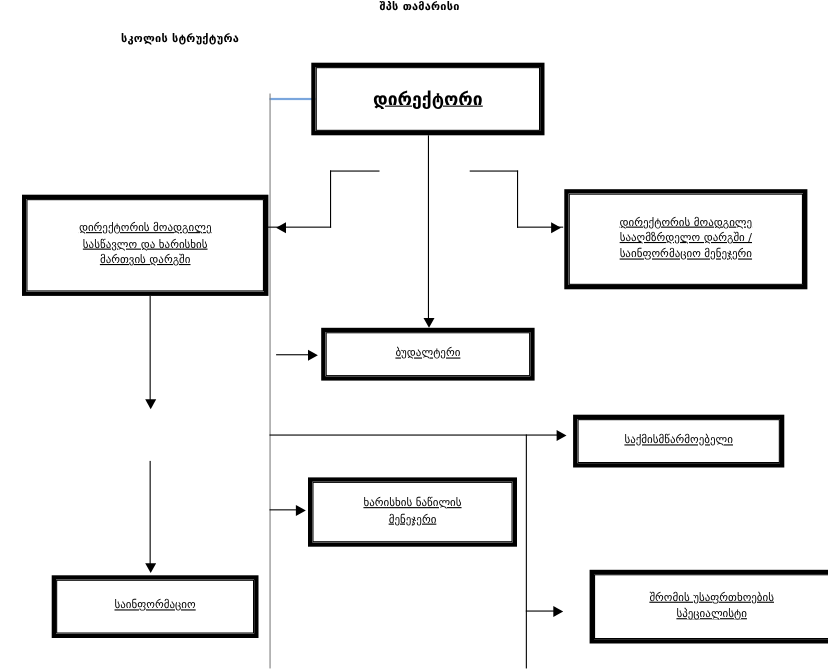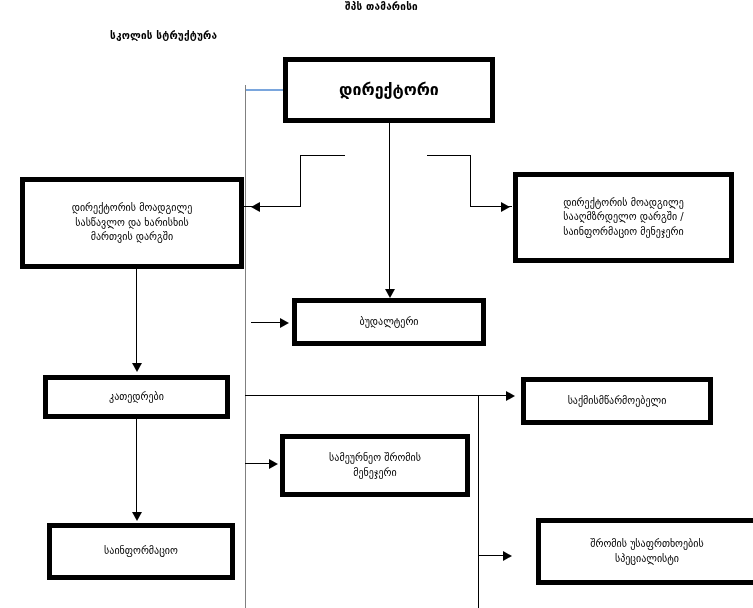--- a/index.html
+++ b/index.html
@@ -42,20 +42,21 @@
   .node > .inner {
     border: 1px solid #000000;
     background: #ffffff;
     width: 100%;
     height: 100%;
     box-sizing: border-box;
     display: flex;
     align-items: center;
     justify-content: center;
     padding: 2px 4px;
+    text-decoration: underline;
   }
   .node .label {
     text-align: center;
     font-size: 10px;
     line-height: 1.45;
     white-space: pre-line;
   }
   .node.root .label {
     font-size: 16px;
     font-weight: bold;
@@ -159,35 +160,30 @@
 საინფორმაციო მენეჯერი</span>
     </div>
   </div>
 
   <div class="node" id="node-accountant" style="left:292px; top:298px; width:194px; height:48px;">
     <div class="inner">
       <span class="label">ბუდალტერი</span>
     </div>
   </div>
 
-  <div class="node" id="node-departments" style="left:43px; top:375px; width:187px; height:44px;">
-    <div class="inner">
-      <span class="label">კათედრები</span>
-    </div>
-  </div>
 
   <div class="node" id="node-records-manager" style="left:521px; top:377px; width:192px; height:48px;">
     <div class="inner">
       <span class="label">საქმისმწარმოებელი</span>
     </div>
   </div>
 
   <div class="node" id="node-facilities-manager" style="left:280px; top:434px; width:190px; height:63px;">
     <div class="inner">
-      <span class="label">სამეურნეო შრომის
+      <span class="label">ხარისხის ნაწილის
 მენეჯერი</span>
     </div>
   </div>
 
   <div class="node" id="node-librarian" style="left:47px; top:523px; width:188px; height:57px;">
     <div class="inner">
       <span class="label">საინფორმაციო</span>
     </div>
   </div>
 

